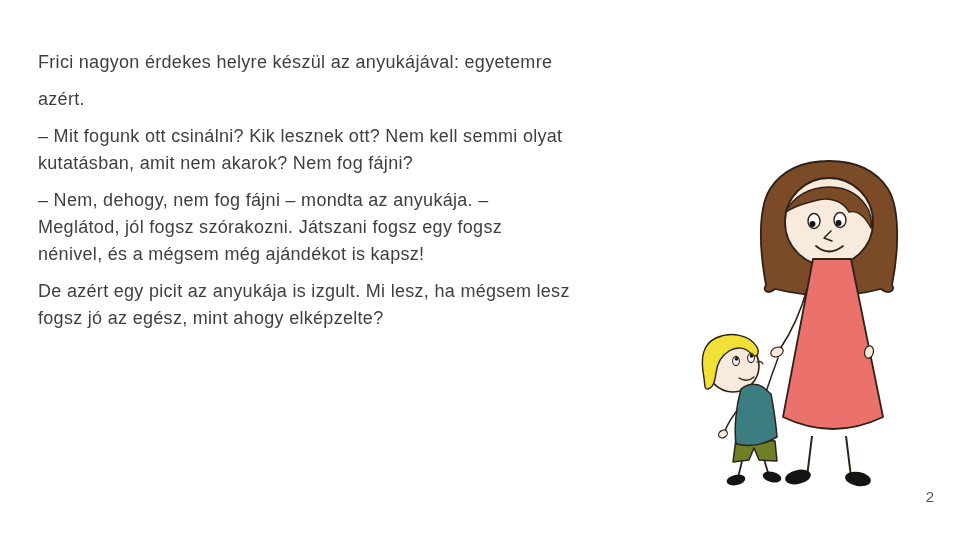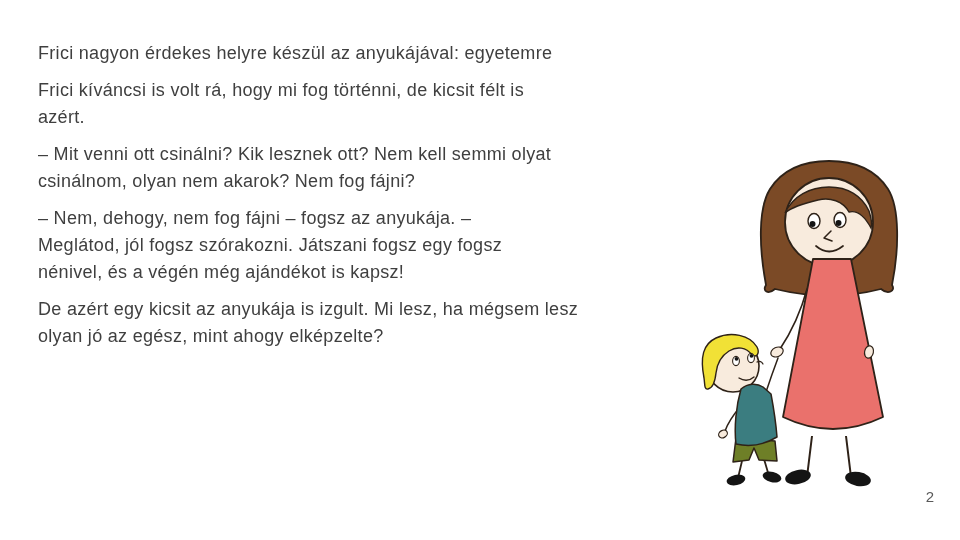--- a/index.html
+++ b/index.html
@@ -11,21 +11,21 @@
     position: relative;
     width: 960px;
     height: 540px;
     background: #ffffff;
     overflow: hidden;
     font-family: "Liberation Sans", sans-serif;
   }
   .text-block {
     position: absolute;
     left: 38px;
-    top: 40px;
+    top: 49px;
     width: 600px;
     color: var(--text, #3f3f3f);
     font-size: 18px;
     line-height: 27px;
     letter-spacing: 0.3px;
   }
   .para {
     margin: 0 0 10px 0;
   }
   .para span {
@@ -58,35 +58,34 @@
 </head>
 <body>
 
 <div class="slide">
 
   <div class="text-block">
     <p class="para">
       <span>Frici nagyon érdekes helyre készül az anyukájával: egyetemre</span>
     </p>
     <p class="para">
-      <span>Frici kíváncsi is volt rá, hogy mi fog történni, de kicsit félt is</span>
       <span>azért.</span>
     </p>
     <p class="para">
-      <span>– Mit venni ott csinálni? Kik lesznek ott? Nem kell semmi olyat</span>
-      <span>csinálnom, olyan nem akarok? Nem fog fájni?</span>
+      <span>– Mit fogunk ott csinálni? Kik lesznek ott? Nem kell semmi olyat</span>
+      <span>kutatásban, amit nem akarok? Nem fog fájni?</span>
     </p>
     <p class="para">
-      <span>– Nem, dehogy, nem fog fájni – fogsz az anyukája. –</span>
+      <span>– Nem, dehogy, nem fog fájni – mondta az anyukája. –</span>
       <span>Meglátod, jól fogsz szórakozni. Játszani fogsz egy fogsz</span>
-      <span>nénivel, és a végén még ajándékot is kapsz!</span>
+      <span>nénivel, és a mégsem még ajándékot is kapsz!</span>
     </p>
     <p class="para">
-      <span>De azért egy kicsit az anyukája is izgult. Mi lesz, ha mégsem lesz</span>
-      <span>olyan jó az egész, mint ahogy elképzelte?</span>
+      <span>De azért egy picit az anyukája is izgult. Mi lesz, ha mégsem lesz</span>
+      <span>fogsz jó az egész, mint ahogy elképzelte?</span>
     </p>
   </div>
 
   <svg class="illustration" viewBox="660 150 300 390" xmlns="http://www.w3.org/2000/svg">
 
     <g>
 
       <path class="o" stroke-width="1.8" d="M 766 285 C 759 248 758 208 770 189
                C 783 169 805 161 829 161
                C 853 161 875 169 888 189

